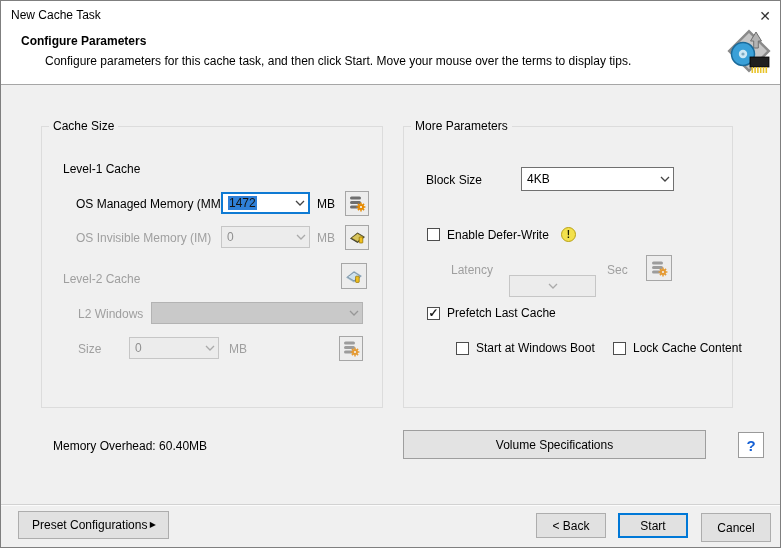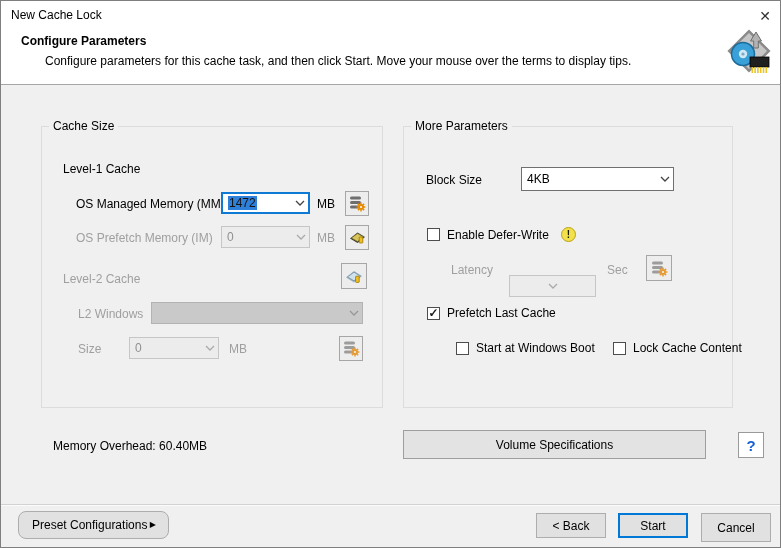--- a/index.html
+++ b/index.html
@@ -42,35 +42,35 @@
        font-weight:bold;color:#1a1a1a;flex:none;}
   .warn-icon{width:15px;height:15px;margin-left:5px;border-radius:50%;background:#f3e14c;
        border:1px solid #b9a114;box-sizing:border-box;display:flex;align-items:center;
        justify-content:center;font-weight:bold;font-size:10px;color:#1c1c00;flex:none;}
 
   .btn{position:absolute;box-sizing:border-box;background:#e1e1e1;border:1px solid #adadad;
        display:flex;align-items:center;justify-content:center;font-family:inherit;
        font-size:12px;color:#000;padding:0;}
   .btn.focused{border:2px solid #0078d7;}
   .btn.wide{background:#e3e3e3;border-color:#9e9e9e;}
-  .btn.menu{justify-content:space-between;padding:0 12px 0 13px;border-radius:8px;}
+  .btn.menu{justify-content:space-between;padding:0 12px 0 13px;}
   .menu-arrow{font-size:8px;line-height:1;}
   .help-btn{position:absolute;width:26px;height:26px;box-sizing:border-box;background:#fff;
        border:1px solid #9a9a9a;color:#1560d4;font-weight:bold;font-size:15px;
        display:flex;align-items:center;justify-content:center;}
   .sep{position:absolute;left:0;top:503px;width:100%;height:1px;background:#d2d2d2;}
   .sep2{position:absolute;left:0;top:504px;width:100%;height:1px;background:#fbfbfb;}
 </style>
 </head>
 <body>
 
 <div class="dialog">
 
   <div class="hdr"></div>
-  <div class="win-title">New Cache Lock</div>
+  <div class="win-title">New Cache Task</div>
   <div class="close-x">✕</div>
   <div class="hdr-title">Configure Parameters</div>
   <div class="hdr-sub">Configure parameters for this cache task, and then click Start. Move your mouse over the terms to display tips.</div>
 
   <svg class="logo" viewBox="0 0 52 52">
     <g transform="rotate(45 26 24)">
       <rect x="12" y="10" width="28" height="28" fill="#c6c6c6" stroke="#8a8a8a" stroke-width="2.5"></rect>
     </g>
     <path d="M33 5 l5.5 9 h-3.2 v7 h-4.6 v-7 h-3.2 z" fill="#b3b3b3" stroke="#6f6f6f" stroke-width="1"></path>
     <circle cx="20" cy="27" r="11.5" fill="#3aa0d8" stroke="#1a6a9a" stroke-width="1.5"></circle>
@@ -120,21 +120,21 @@
             <line x1="1.7" y1="1.7" x2="3.1" y2="3.1"></line>
           <line x1="-3.1" y1="3.1" x2="-1.7" y2="1.7"></line>
             <line x1="1.7" y1="-1.7" x2="3.1" y2="-3.1"></line>
         </g>
         <circle r="3" fill="#e78b00"></circle>
           <circle r="1.1" fill="#f7f7f7"></circle>
       </g>
     </svg>
   </button>
 
-  <div class="lbl dis" style="left:75px;top:230px;">OS Prefetch Memory (IM)</div>
+  <div class="lbl dis" style="left:75px;top:230px;">OS Invisible Memory (IM)</div>
   <div class="combo disabled" style="left:220px;top:225px;width:89px;">
     <span class="val">0</span>
     <span class="chev">
       <svg width="10" height="6" viewBox="0 0 10 6">
           <path d="M1 1 L5 5 L9 1" fill="none" stroke="#aaa" stroke-width="1.3"></path>
         </svg>
     </span>
   </div>
   <div class="lbl dis" style="left:316px;top:230px;">MB</div>
   <button class="iconbtn" style="left:344px;top:224px;">

